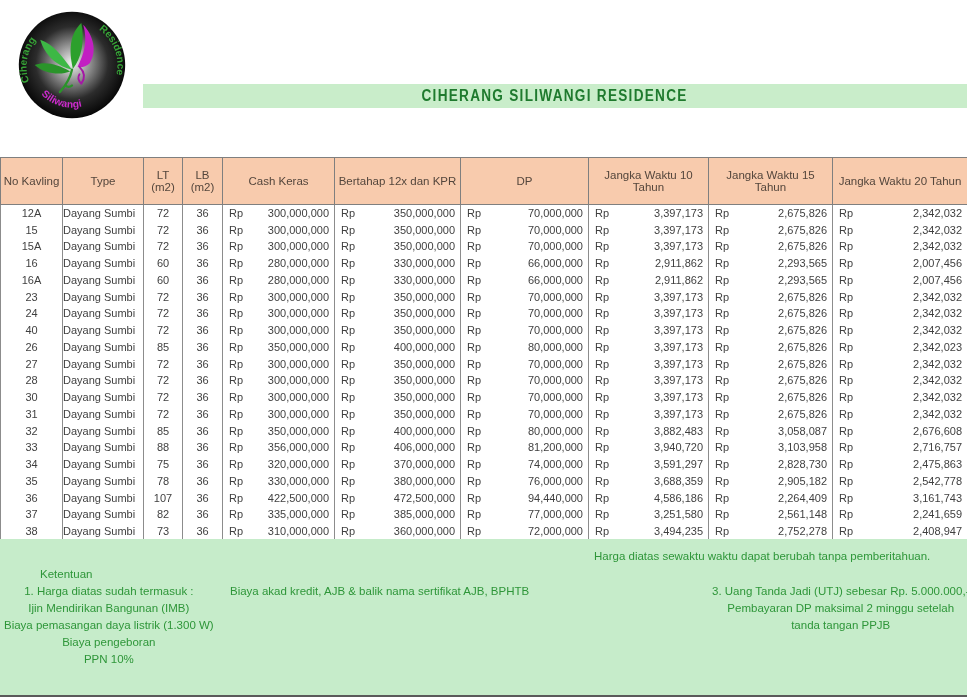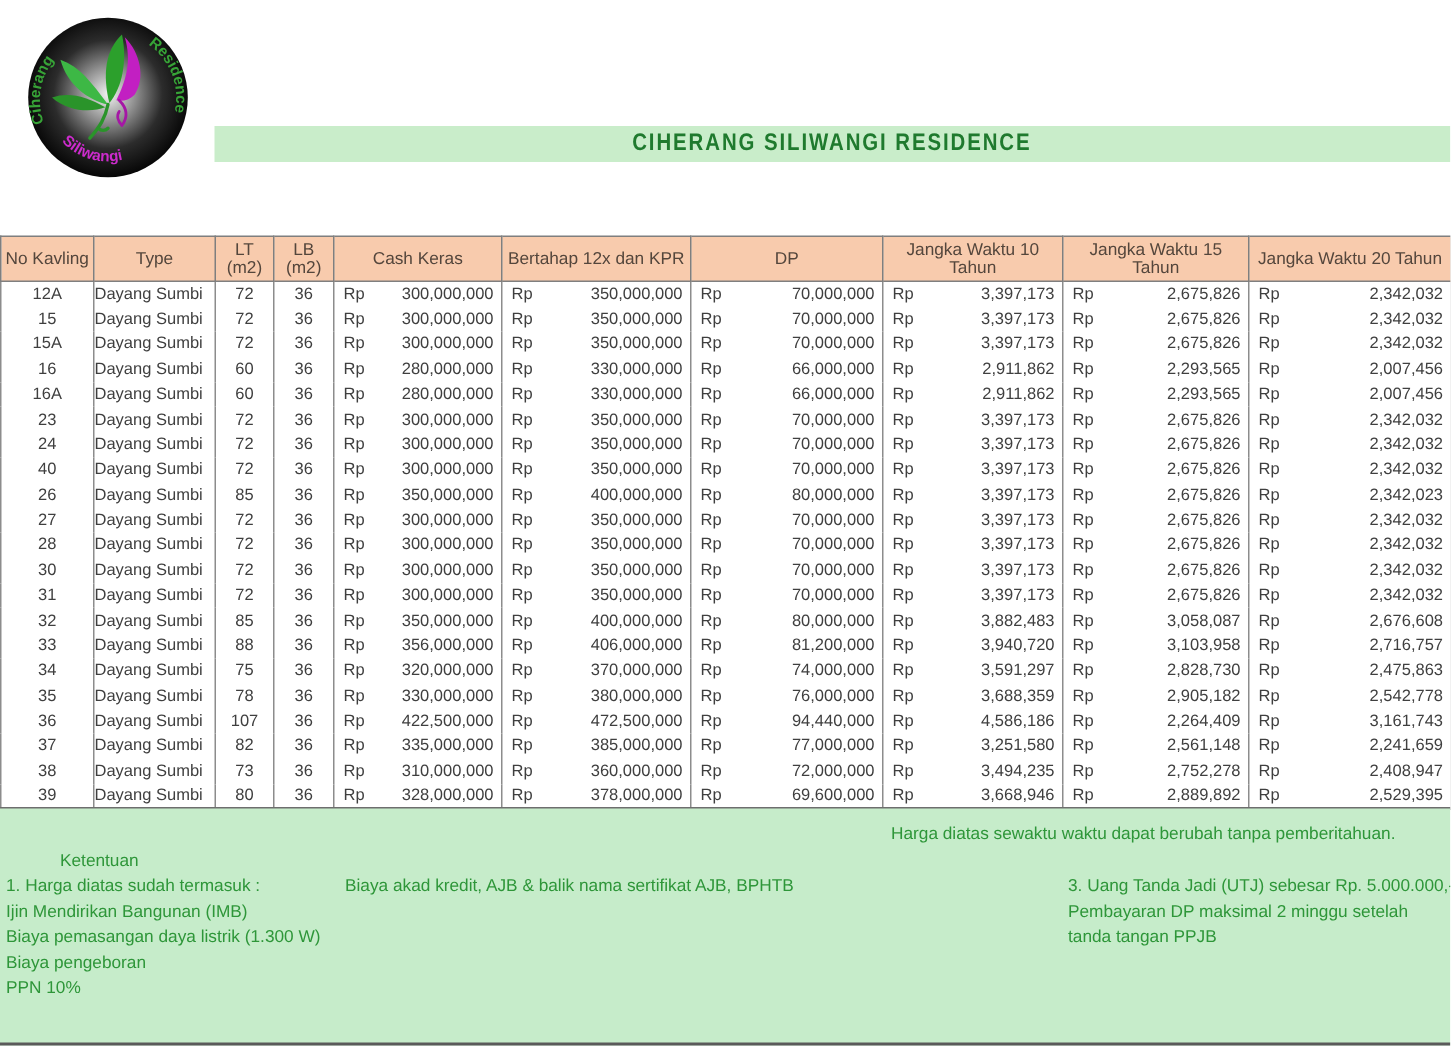--- a/index.html
+++ b/index.html
@@ -23,34 +23,34 @@
   .logo{position:absolute;left:16px;top:8px;width:112px;height:114px;}
 
   .title-band{position:absolute;left:143px;top:84px;width:824px;height:24px;
     background:var(--title-bg);display:flex;align-items:center;justify-content:center;}
   .title-band span{display:inline-block;transform:scaleX(.85);letter-spacing:1.5px;
     font-size:16px;font-weight:bold;color:var(--title-text);white-space:nowrap;}
 
   table.price{position:absolute;left:0;top:157px;width:967px;border-collapse:collapse;
     table-layout:fixed;font-size:11px;color:var(--cell-text);}
   table.price th{background:var(--header-bg);color:var(--header-text);font-weight:normal;
-    font-size:11.5px;height:30px;border:1px solid var(--grid);text-align:center;padding:0 1px;}
+    font-size:11.5px;height:47px;border:1px solid var(--grid);text-align:center;padding:0 1px;}
   table.price td{height:16.76px;border-left:1px solid #8c8c8c;border-right:1px solid #8c8c8c;
     padding:0;white-space:nowrap;overflow:hidden;}
   table.price{border:1px solid #6e6e6e;border-bottom:2px solid #6e6e6e;}
   td.c{text-align:center;}
   td.l{text-align:left;padding-left:4px;}
   td.money{padding:0;}
   td.money .wrap{display:flex;justify-content:space-between;align-items:center;height:100%;}
   td.money .rp{padding-left:6px;}
   td.money .val{padding-right:5px;text-align:right;}
 
   .footer{position:absolute;left:0;top:539px;width:967px;height:158px;
     background:var(--footer-bg);color:var(--footer-text);font-size:11.5px;
-    border-bottom:2px solid #5a5a5a;}
+    border-bottom:2px solid #5a5a5a;text-align:center;}
   .footer .line{position:absolute;white-space:nowrap;line-height:17px;}
   .notice{left:594px;top:9px;}
   .ketentuan{left:4px;top:27px;margin-left:36px;}
   .col1{left:4px;top:44px;}
   .col2{left:230px;top:44px;}
   .col3{left:712px;top:44px;}
   .nb{left:4px;top:127px;font-weight:bold;font-style:italic;color:var(--nb-text);font-size:12px;}
   .footer .block div{line-height:17px;white-space:nowrap;}
   .footer .block{position:absolute;}
 </style>

